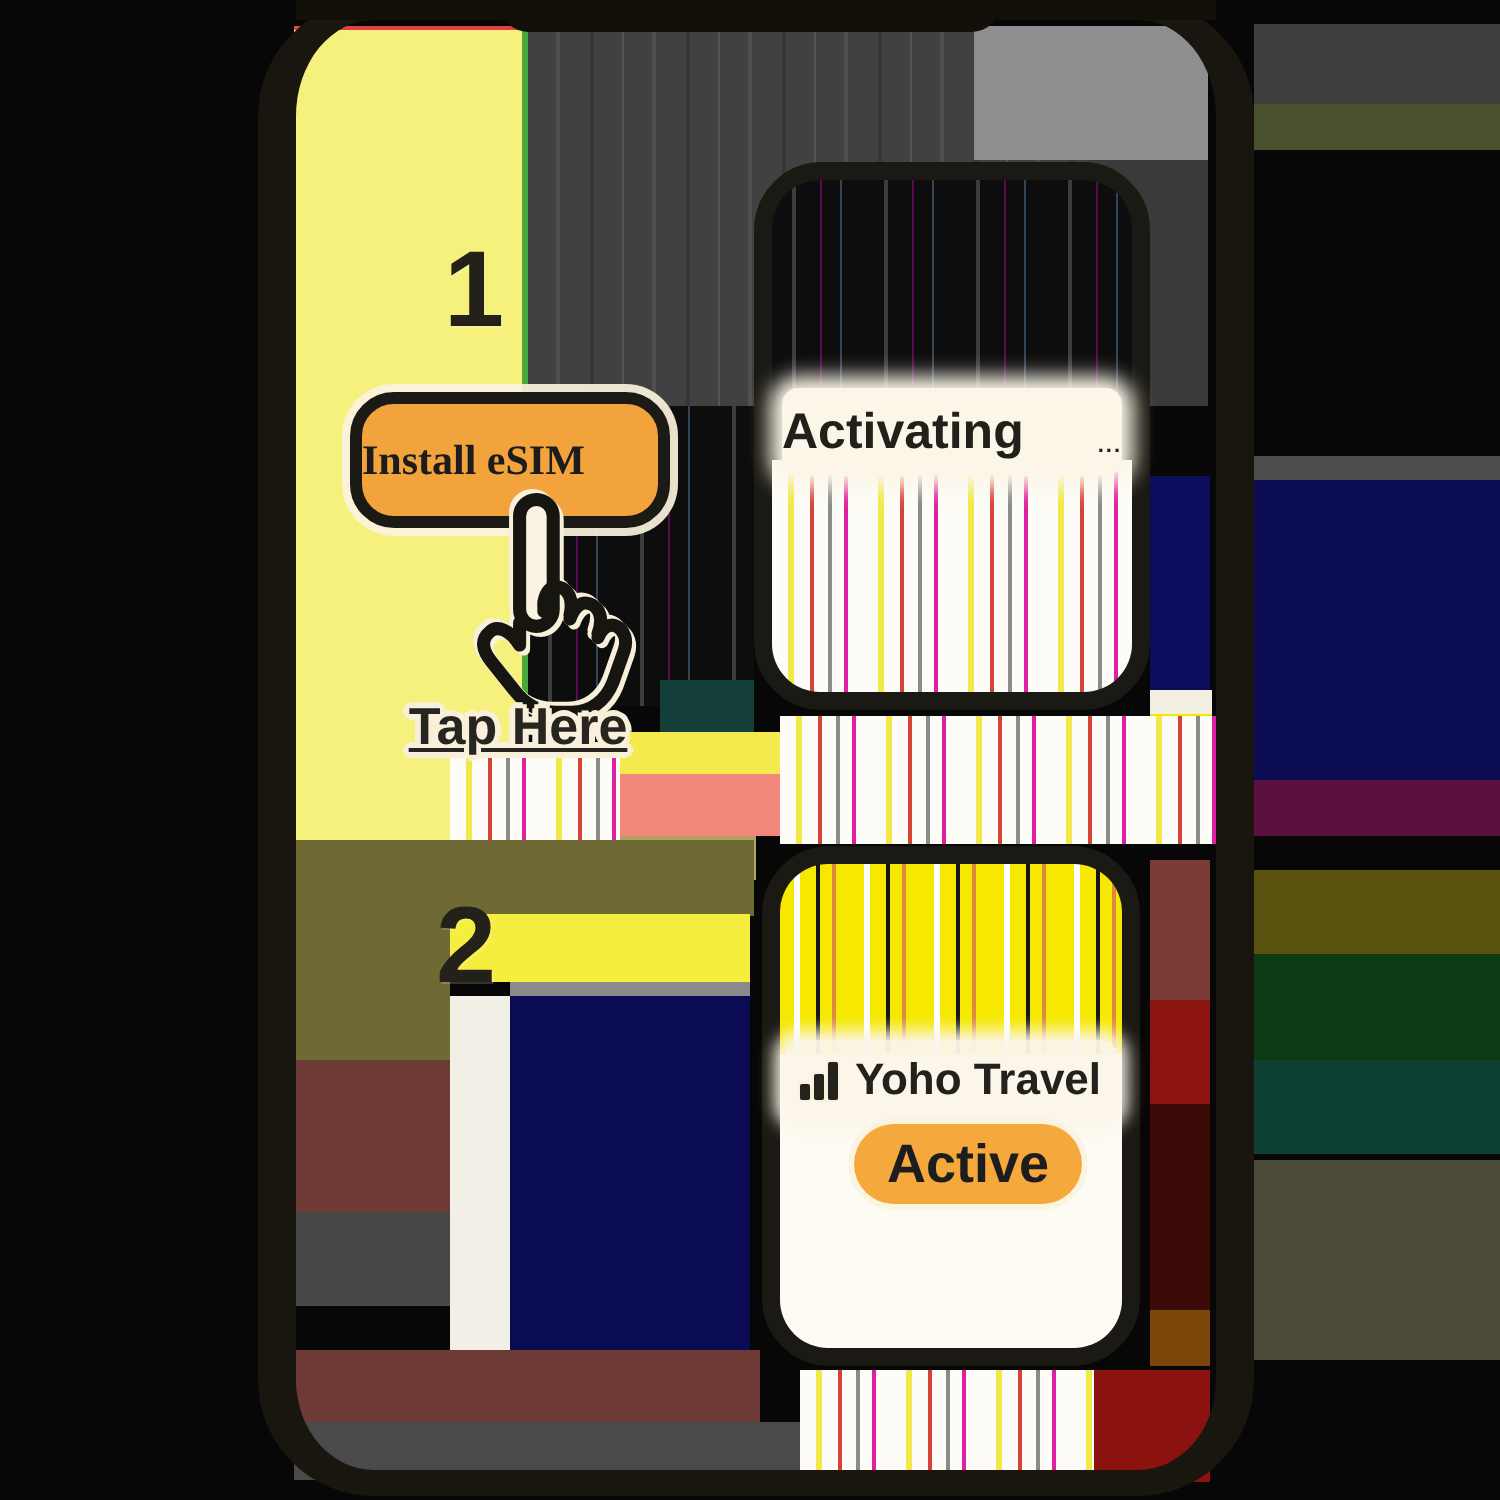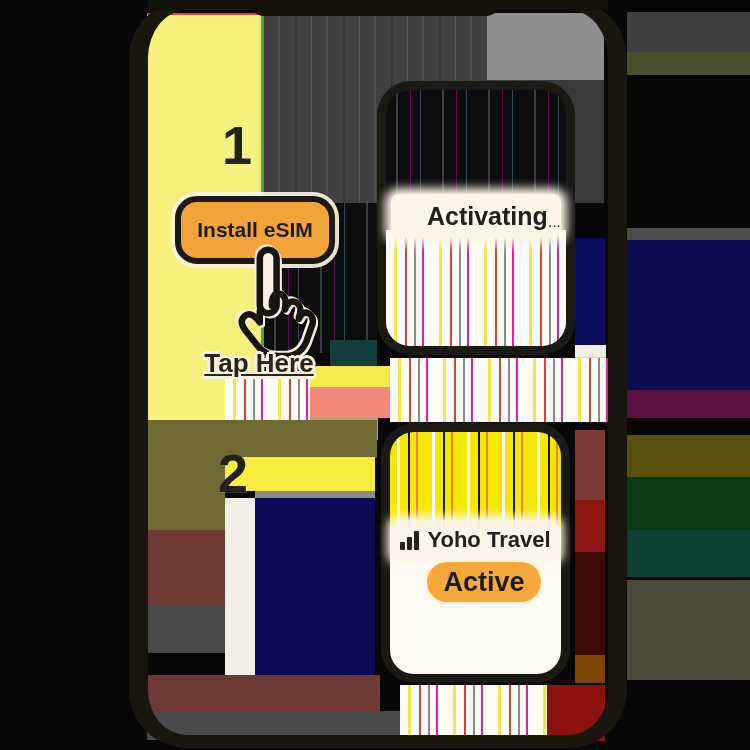--- a/index.html
+++ b/index.html
@@ -18,30 +18,30 @@
   #notch{left:250px;top:0;width:250px;height:16px;background:#121008;border-radius:0 0 14px 14px;}
   #topbar{left:148px;top:0;width:460px;height:10px;background:#121008;}
   
   .stepnum{font-size:54px;font-weight:800;color:#23211a;line-height:1;
            text-shadow:1px 1px 0 rgba(255,255,255,0.18);}
   
   .glow{text-shadow:-2px -2px 0 #f8f0da,2px -2px 0 #f8f0da,-2px 2px 0 #f8f0da,2px 2px 0 #f8f0da,
         -3px 0 0 #f8f0da,3px 0 0 #f8f0da,0 -3px 0 #f8f0da,0 3px 0 #f8f0da;}
   
   #install-btn{left:175px;top:196px;width:160px;height:68px;background:#F2A33C;
-      border:6px solid #1b1a15;border-radius:22px;display:flex;align-items:center;justify-content:center;
-      box-shadow:0 0 0 4px rgba(250,243,222,0.92);cursor:pointer;}
+      border:6px solid #1b1a15;border-radius:22px;display:flex;align-items:center;
+      box-shadow:0 0 0 4px rgba(250,243,222,0.92);cursor:pointer;font-family:Liberation Serif, serif;}
   #install-btn span{font-size:21px;font-weight:700;color:#1c1c1c;}
   
   .panel{border:9px solid #1b1913;border-radius:34px;background:transparent;}
   .panel-fill{position:absolute;inset:0;border-radius:24px;overflow:hidden;}
   #act-panel{left:377px;top:81px;width:198px;height:274px;}
   #yoho-panel{left:381px;top:423px;width:189px;height:260px;}
   #act-band{position:absolute;left:5px;right:5px;top:104px;height:44px;background:#fbf6e8;
-      border-radius:8px;box-shadow:0 0 10px 6px #fbf6e8;display:flex;align-items:center;justify-content:flex-end;}
+      border-radius:8px;box-shadow:0 0 10px 6px #fbf6e8;display:flex;align-items:center;justify-content:space-between;}
   #act-band .status{font-size:25px;font-weight:700;color:#21201b;}
   #act-band .dots{font-size:11px;font-weight:800;color:#21201b;letter-spacing:1px;margin-left:1px;align-self:flex-end;padding-bottom:9px;}
   #carrier-band{position:absolute;left:2px;right:2px;top:88px;height:40px;background:rgba(251,246,232,0.96);
       border-radius:8px;box-shadow:0 0 8px 5px rgba(251,246,232,0.96);
       display:flex;align-items:center;justify-content:center;gap:8px;text-align:center;}
   #carrier-band .carrier{font-size:22px;font-weight:700;color:#22211c;}
   .sigbars{display:flex;align-items:flex-end;gap:2px;height:19px;
       filter:drop-shadow(-1px -1px 0 #f8f0da) drop-shadow(1px 1px 0 #f8f0da);}
   .sigbars i{display:block;width:5px;background:#23221d;border-radius:1px;}
   .sigbars i:nth-child(1){height:8px;}.sigbars i:nth-child(2){height:13px;}.sigbars i:nth-child(3){height:19px;}

